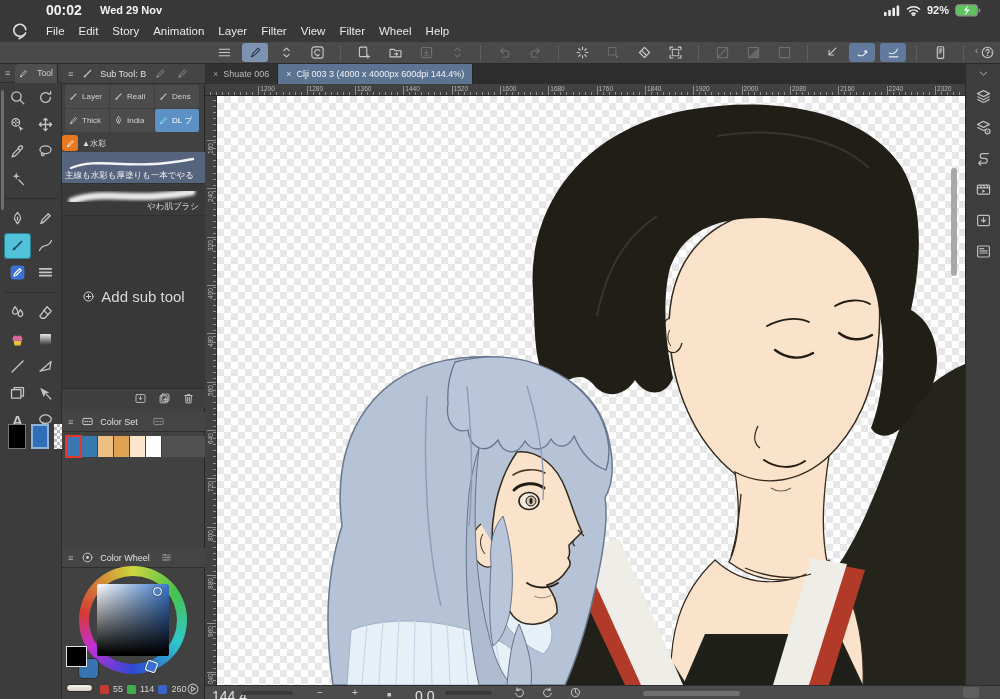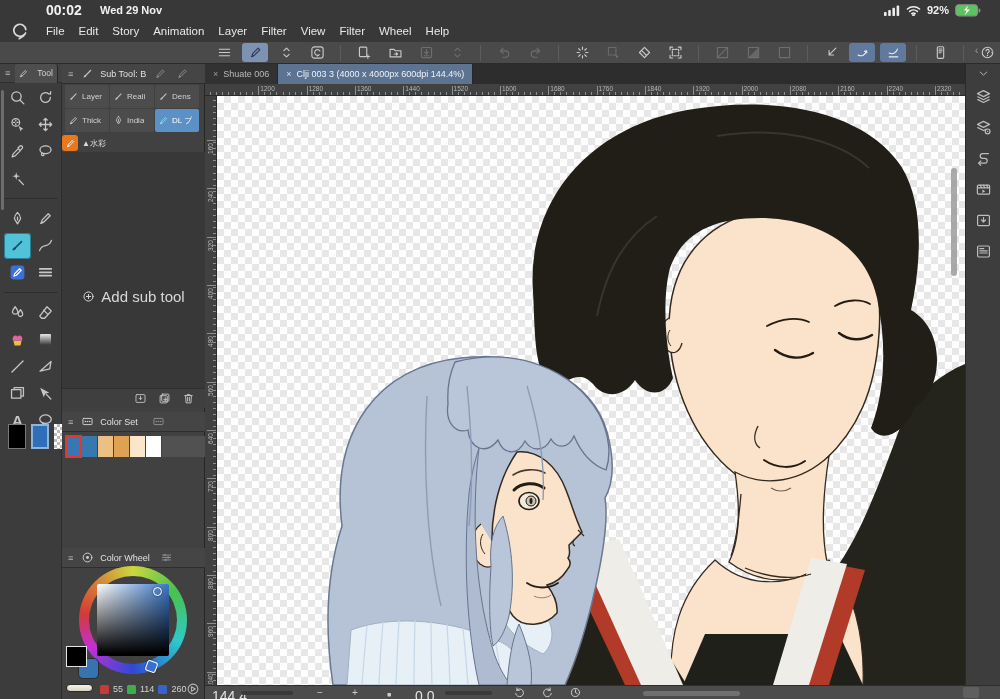--- a/index.html
+++ b/index.html
@@ -668,20 +668,37 @@
           <span class="ic">
             <svg viewBox="0 0 16 16">
               <path d="M4 12l.9-2.7 5.7-5.7 1.8 1.8-5.7 5.7zM3.4 12.6l2.3-.7"></path>
             </svg>
           </span>
         </span>
       <span class="lb">▲水彩</span>
     </div>
     <div id="subtool-body"></div>
     <div id="brush-list">
+        <div class="brush-row sel">
+          <div class="stroke"><svg viewBox="0 0 132 22">
+              <path d="M5 15 C35 3 60 19 127 6" stroke="#f4f4f4" stroke-width="2.4" fill="none" stroke-linecap="round"></path>
+            </svg></div>
+          <div class="nm">主線も水彩も厚塗りも一本でやる</div>
+        </div>
+        <div class="brush-row">
+          <div class="stroke"><svg viewBox="0 0 132 22">
+              <defs>
+                <filter id="bf">
+                  <feGaussianBlur stdDeviation="1.8"></feGaussianBlur>
+                </filter>
+              </defs>
+              <path d="M6 16 C40 4 70 18 126 7" stroke="#e9e9e9" stroke-width="7" fill="none" stroke-linecap="round" filter="url(#bf)"></path>
+            </svg></div>
+          <div class="nm">やわ肌ブラシ</div>
+        </div>
       </div>
     <div id="add-subtool">
       <span class="ic">
           <svg viewBox="0 0 16 16">
             <circle cx="8" cy="8" r="5.6"></circle>
             <path d="M8 5.4v5.2M5.4 8h5.2"></path>
           </svg>
         </span>
       <span class="lb">Add sub tool</span>
     </div>

